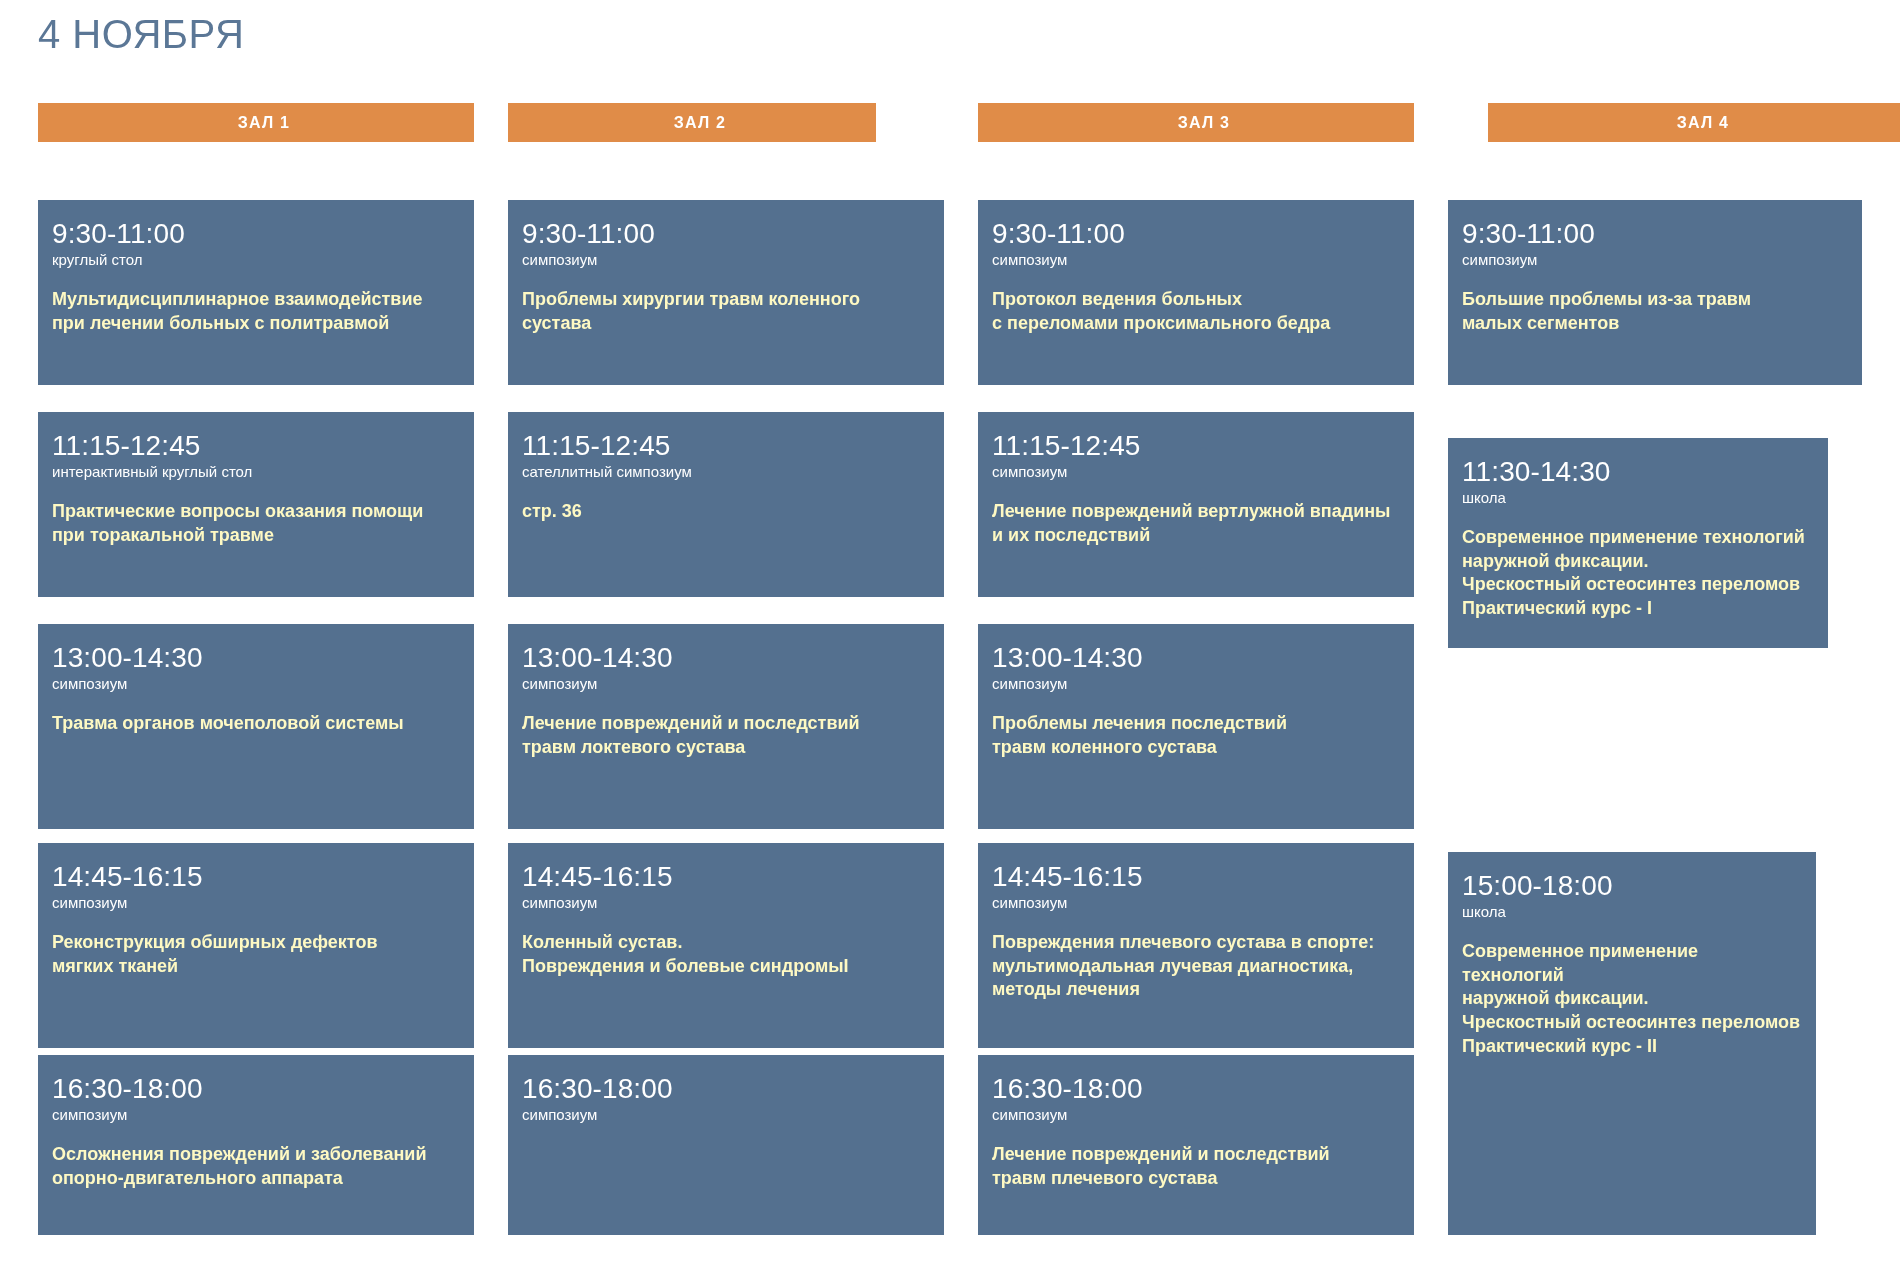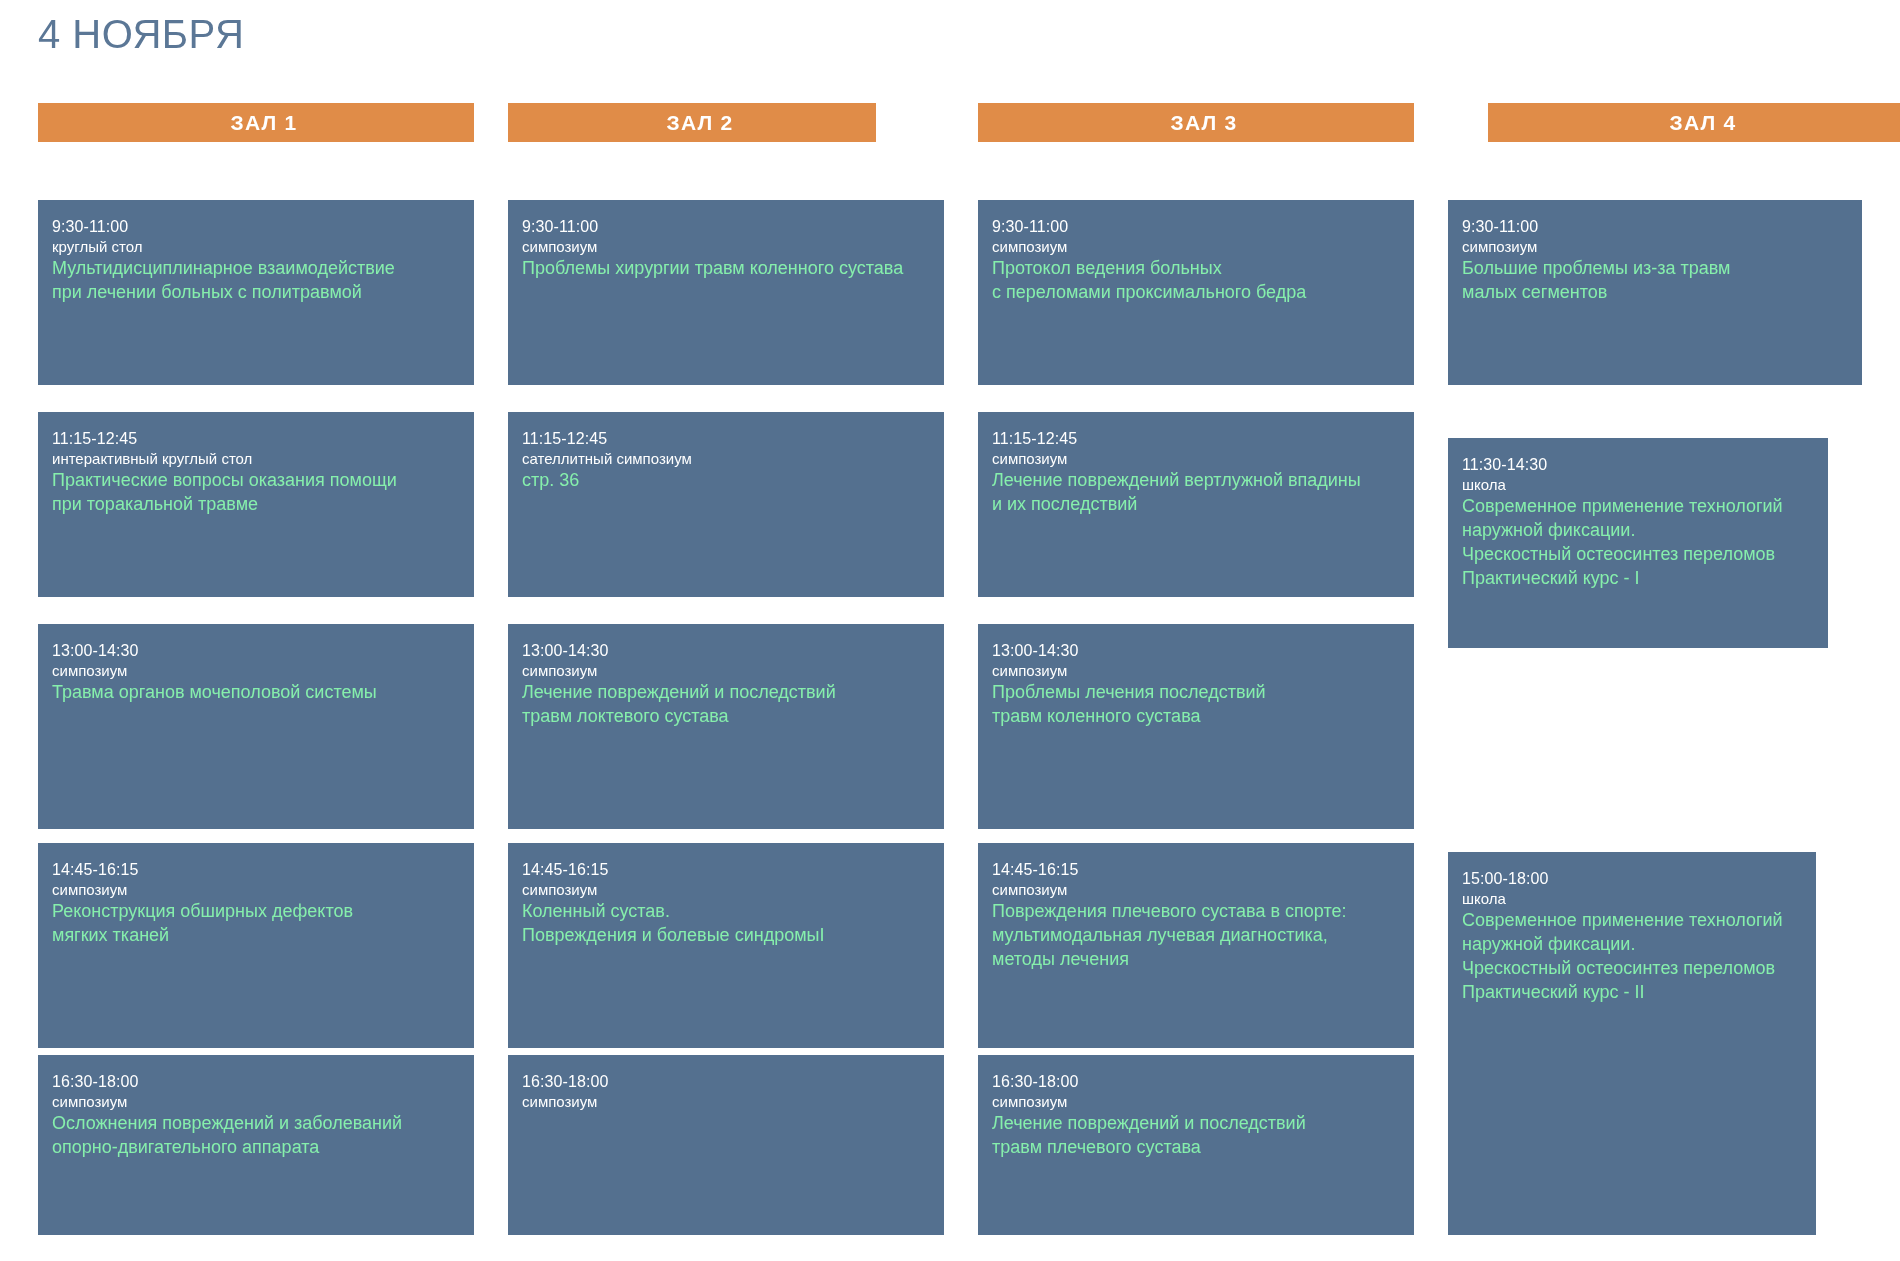--- a/index.html
+++ b/index.html
@@ -33,58 +33,58 @@
     color: #5b7796;
     line-height: 1;
     white-space: nowrap;
   }
   .hall-header {
     position: absolute;
     top: 103px;
     height: 39px;
     background: #e08c48;
     color: #ffffff;
-    font-size: 21px;
+    font-size: 16px;
     font-weight: bold;
     letter-spacing: 1.2px;
     display: flex;
     align-items: center;
     justify-content: center;
     box-sizing: border-box;
     padding-left: 16px;
   }
   .event-card {
     position: absolute;
     background: #54708f;
     box-sizing: border-box;
     padding: 18px 14px 10px 14px;
     overflow: hidden;
   }
   .ev-time {
     color: #ffffff;
-    font-size: 16px;
+    font-size: 28px;
     font-weight: 400;
     line-height: 1.12;
     letter-spacing: 0.1px;
     white-space: nowrap;
   }
   .ev-kind {
     color: #ffffff;
     font-size: 15px;
     font-weight: normal;
     line-height: 1.35;
     margin-top: 1px;
     white-space: nowrap;
   }
   .ev-title {
-    color: #86efac;
+    color: #fef9c3;
     font-size: 18px;
-    font-weight: 400;
+    font-weight: 700;
     line-height: 1.33;
-    margin-top: 0;
+    margin-top: 17px;
     white-space: pre-line;
   }
 </style>
 </head>
 <body>
 
 <div id="schedule-root">
 
   <div class="page-title">4 НОЯБРЯ</div>
 

